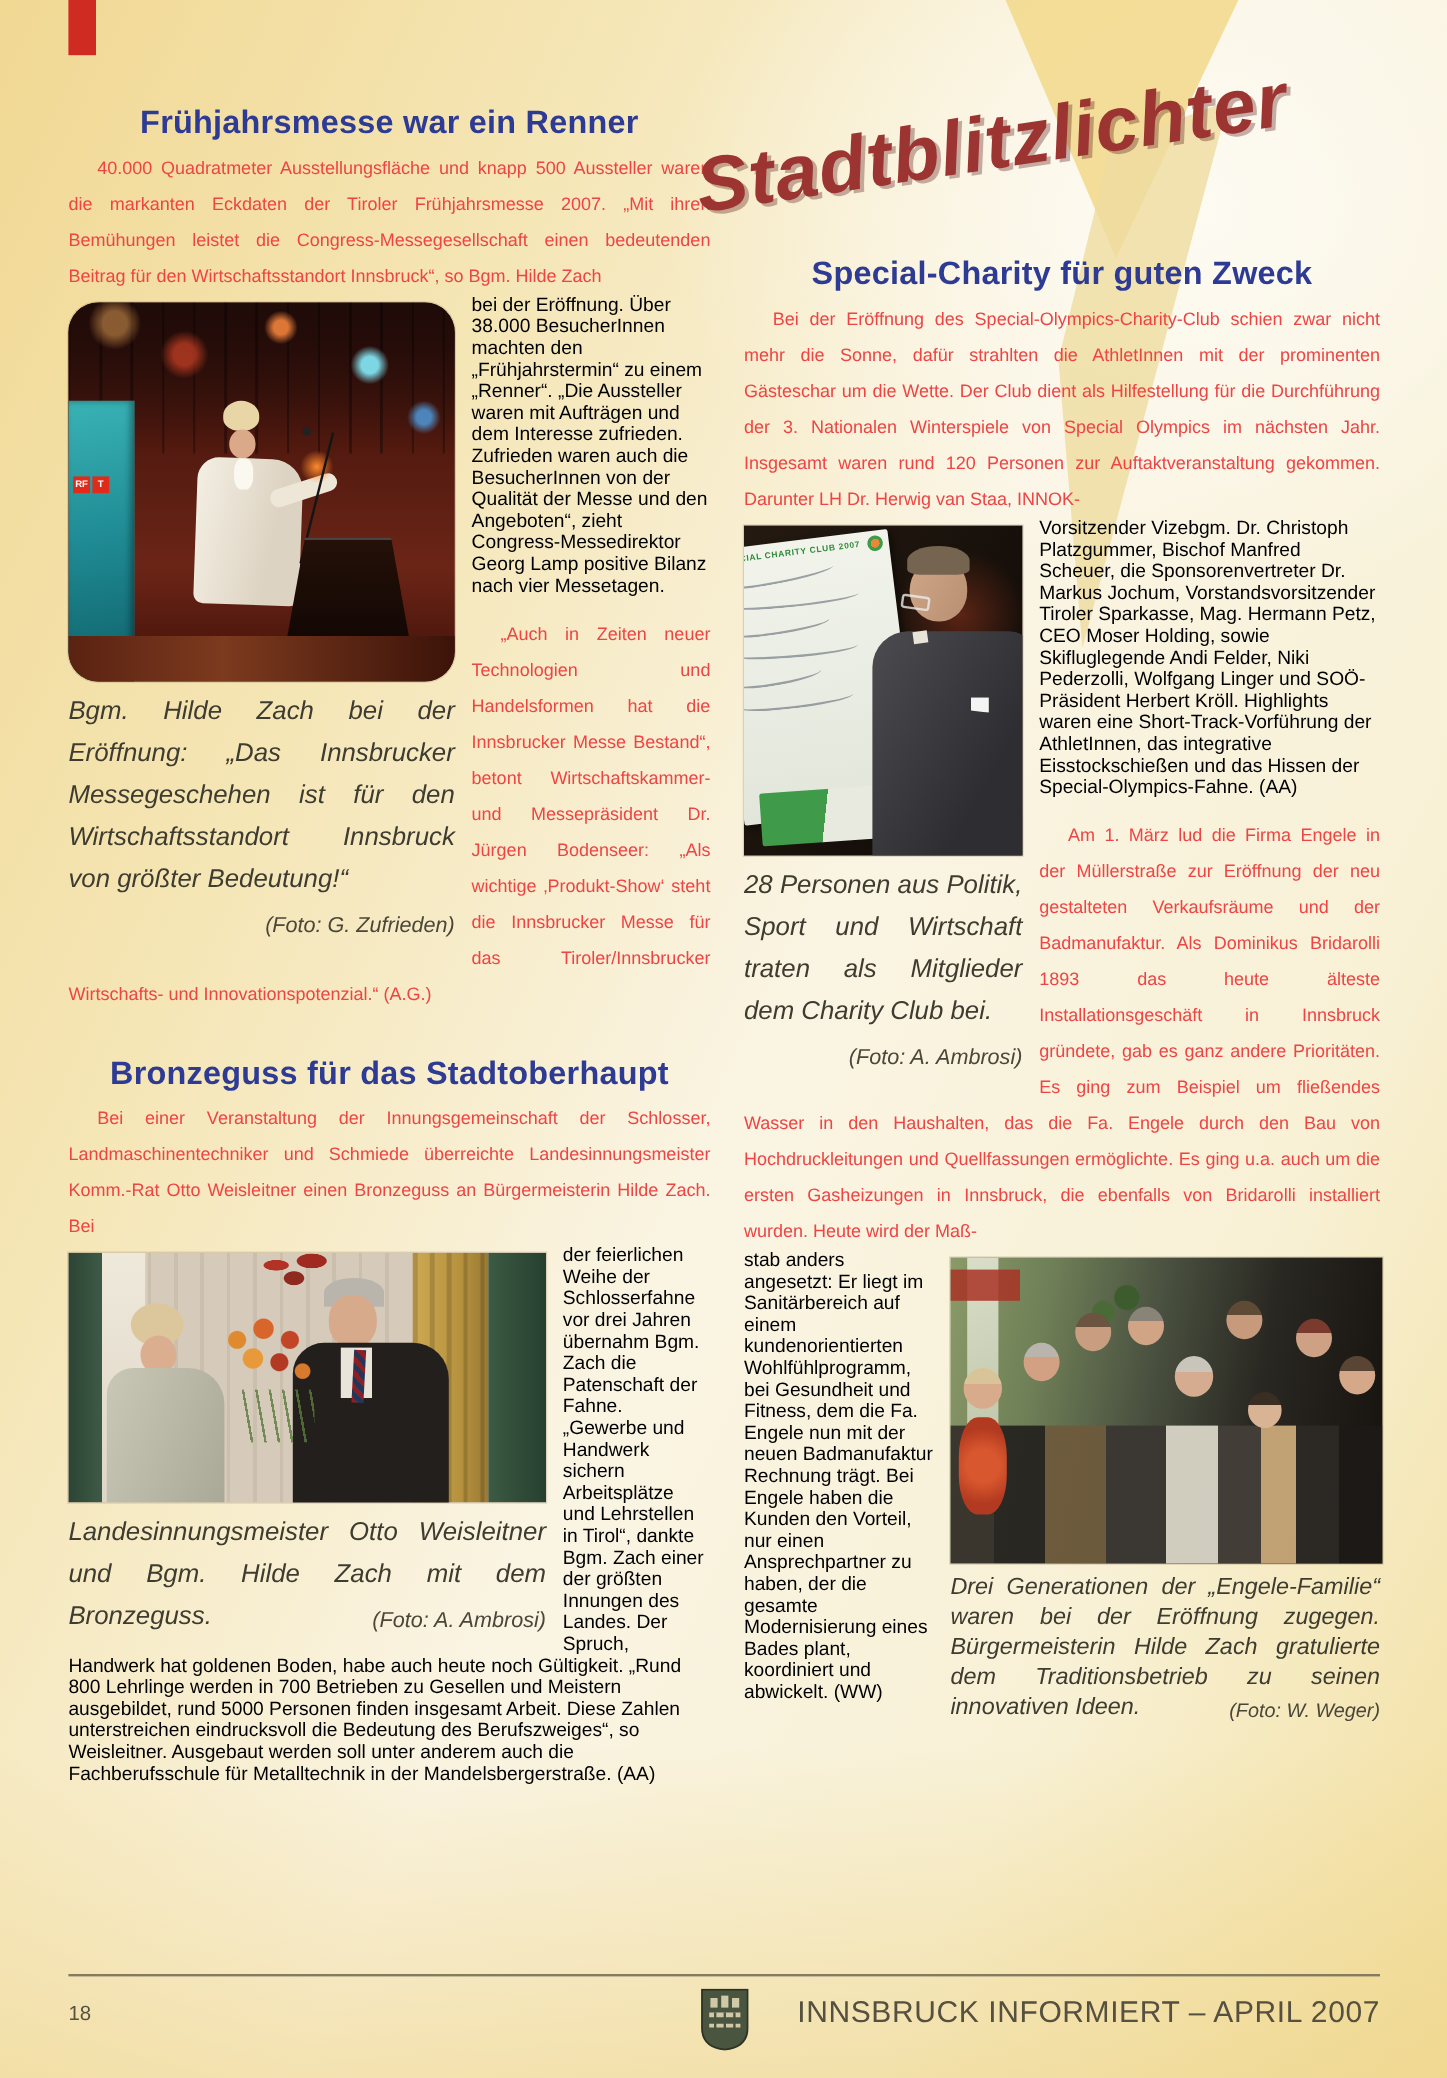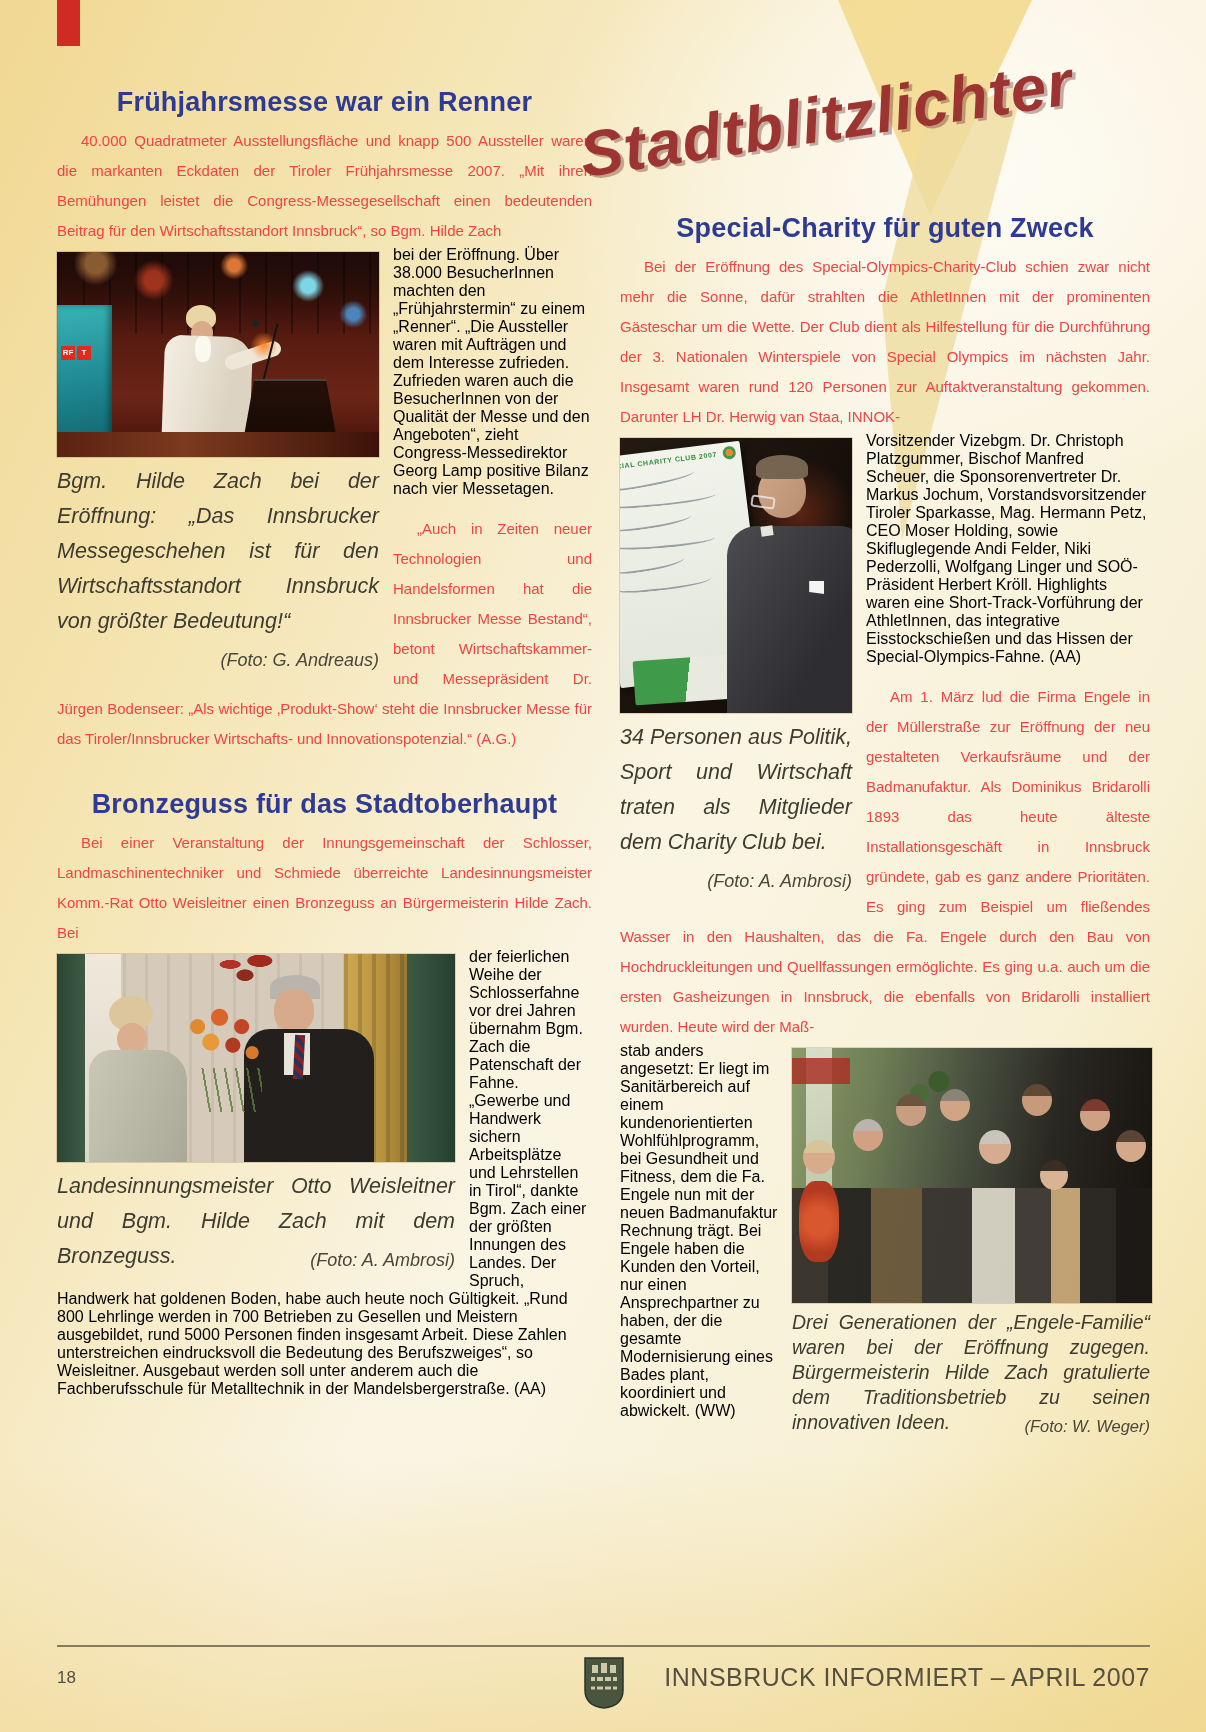--- a/index.html
+++ b/index.html
@@ -53,42 +53,42 @@
   <polygon points="146,120 244,84 122,540 102,300" fill="#eedc9f" opacity="0.8"></polygon>
 </svg>
 
 <div class="col-left">
 
   <h2 class="article-title first">Frühjahrsmesse war ein Renner</h2>
 
   <p class="body-text">
     <span>40.000 Quadratmeter Ausstellungsfläche und knapp 500 Aussteller waren die markanten Eckdaten der Tiroler Frühjahrsmesse 2007. „Mit ihren Bemühungen leistet die Congress-Messegesellschaft einen bedeutenden Beitrag für den Wirtschaftsstandort Innsbruck“, so Bgm. Hilde Zach</span>
     </p><figure style="width:322px;">
-      <div class="photo" style="width:322px;height:205px;background:linear-gradient(#2a0d09 0%,#51190f 35%,#6b2517 70%,#401008 100%);">
+      <div class="photo" style="width:322px;height:316px;background:linear-gradient(#2a0d09 0%,#51190f 35%,#6b2517 70%,#401008 100%);border-radius:25px;">
         <div class="abs" style="inset:0 0 60% 0;background:repeating-linear-gradient(90deg,rgba(0,0,0,.35) 0 2px,transparent 2px 26px),linear-gradient(#1f0b08,rgba(60,20,12,0));"></div>
         <div class="abs" style="inset:0 0 45% 0;background:radial-gradient(circle at 78% 30%,rgba(130,225,240,.95) 0 7px,rgba(130,225,240,0) 16px),radial-gradient(circle at 92% 55%,rgba(80,160,230,.8) 0 6px,transparent 14px),radial-gradient(circle at 55% 12%,rgba(240,130,60,.9) 0 6px,transparent 14px),radial-gradient(circle at 30% 25%,rgba(220,70,40,.65) 0 9px,transparent 20px),radial-gradient(circle at 12% 10%,rgba(240,170,90,.5) 0 10px,transparent 22px);"></div>
         <div class="abs" style="left:0;top:26%;width:17%;height:74%;background:linear-gradient(170deg,#39b3b5 0%,#1f8a93 50%,#0f5f68 100%);box-shadow:inset -3px 0 6px rgba(0,0,0,.4);"></div>
         <div class="orf-box">
           <span>RF</span>
           <span>T</span>
         </div>
         <div class="abs" style="left:40%;top:26%;width:30px;height:25px;border-radius:50% 50% 42% 42%;background:#e9d6a6;"></div>
         <div class="abs" style="left:41.5%;top:33.5%;width:22px;height:24px;border-radius:50%;background:#d9a98a;"></div>
         <div class="abs" style="left:33%;top:41%;width:88px;height:122px;border-radius:18px 26px 8px 8px;background:linear-gradient(100deg,#f4efe4,#ddd3c2 70%);transform:rotate(2deg);"></div>
         <div class="abs" style="left:43%;top:41%;width:16px;height:26px;border-radius:40%;background:#fbf8f0;"></div>
         <div class="abs" style="left:52%;top:47%;width:58px;height:15px;border-radius:8px;background:#eee7d8;transform:rotate(-18deg);"></div>
         <div class="abs" style="left:60%;top:39%;width:28px;height:28px;background:radial-gradient(circle,#ff8a2e 0%,rgba(255,138,46,0) 70%);"></div>
         <div class="abs" style="left:64%;top:34%;width:2px;height:112px;background:#151515;transform:rotate(14deg);"></div>
         <div class="abs" style="left:60.5%;top:33%;width:7px;height:7px;border-radius:50%;background:#222;"></div>
         <div class="abs" style="left:55%;top:62%;width:112px;height:110px;clip-path:polygon(18% 0,82% 0,100% 100%,0 100%);background:linear-gradient(#241008,#0d0503);border-top:2px solid rgba(255,255,255,.25);"></div>
         <div class="abs" style="left:0;bottom:0;width:100%;height:12%;background:linear-gradient(90deg,#5a2212,#7c3a1e 40%,#3c1309);"></div>
       </div>
       <figcaption>
         <span>Bgm. Hilde Zach bei der Eröffnung: „Das Innsbrucker Messegeschehen ist für den Wirtschaftsstandort Innsbruck von größter Bedeutung!“</span>
-        <span class="credit">(Foto: G. Andreaus)</span>
+        <span class="credit">(Foto: G. Zufrieden)</span>
       </figcaption>
     </figure>
     <span>bei der Eröffnung. Über 38.000 BesucherInnen machten den „Frühjahrstermin“ zu einem „Renner“. „Die Aussteller waren mit Aufträgen und dem Interesse zufrieden. Zufrieden waren auch die BesucherInnen von der Qualität der Messe und den Angeboten“, zieht Congress-Messedirektor Georg Lamp positive Bilanz nach vier Messetagen.</span>
   <p></p>
   <p class="body-text">„Auch in Zeiten neuer Technologien und Handelsformen hat die Innsbrucker Messe Bestand“, betont Wirtschaftskammer- und Messepräsident Dr. Jürgen Bodenseer: „Als wichtige ‚Produkt-Show‘ steht die Innsbrucker Messe für das Tiroler/Innsbrucker Wirtschafts- und Innovationspotenzial.“ (A.G.)</p>
 
   <h2 class="article-title">Bronzeguss für das Stadtoberhaupt</h2>
 
   <p class="body-text">
     <span>Bei einer Veranstaltung der Innungsgemeinschaft der Schlosser, Landmaschinentechniker und Schmiede überreichte Landesinnungsmeister Komm.-Rat Otto Weisleitner einen Bronzeguss an Bürgermeisterin Hilde Zach. Bei</span>
@@ -145,21 +145,21 @@
         </div>
         <div class="abs" style="left:6%;bottom:4%;width:42%;height:16%;background:linear-gradient(100deg,#3f9a4a 0 55%,#e8eadf 55%);transform:rotate(-4deg);border-radius:2px;"></div>
         <div class="abs" style="right:-4%;bottom:0;width:58%;height:68%;border-radius:30px 20px 0 0;background:linear-gradient(120deg,#4c4c50,#2e2e32 70%);"></div>
         <div class="abs" style="right:20%;top:10%;width:48px;height:52px;border-radius:50% 46% 48% 50%;background:linear-gradient(120deg,#cfa687,#b98f72);"></div>
         <div class="abs" style="right:19%;top:6%;width:52px;height:24px;border-radius:50% 50% 20% 20%;background:#75644f;"></div>
         <div class="abs" style="right:33%;top:21%;width:20px;height:8px;border:2px solid rgba(235,235,235,.8);border-radius:3px;transform:rotate(8deg);"></div>
         <div class="abs" style="right:34%;top:32%;width:12px;height:10px;background:#e8e4da;transform:rotate(-8deg);"></div>
         <div class="abs" style="right:12%;top:52%;width:15px;height:13px;background:#f4f4f2;clip-path:polygon(0 0,100% 0,100% 100%,0 85%);"></div>
       </div>
       <figcaption>
-        <span>34 Personen aus Politik, Sport und Wirtschaft traten als Mitglieder dem Charity Club bei.</span>
+        <span>28 Personen aus Politik, Sport und Wirtschaft traten als Mitglieder dem Charity Club bei.</span>
         <span class="credit">(Foto: A. Ambrosi)</span>
       </figcaption>
     </figure>
     <span>Vorsitzender Vizebgm. Dr. Christoph Platzgummer, Bischof Manfred Scheuer, die Sponsorenvertreter Dr. Markus Jochum, Vorstandsvorsitzender Tiroler Sparkasse, Mag. Hermann Petz, CEO Moser Holding, sowie Skifluglegende Andi Felder, Niki Pederzolli, Wolfgang Linger und SOÖ-Präsident Herbert Kröll. Highlights waren eine Short-Track-Vorführung der AthletInnen, das integrative Eisstockschießen und das Hissen der Special-Olympics-Fahne. (AA)</span>
   <p></p>
 
 
   <p class="body-text">
     <span>Am 1. März lud die Firma Engele in der Müllerstraße zur Eröffnung der neu gestalteten Verkaufsräume und der Badmanufaktur. Als Dominikus Bridarolli 1893 das heute älteste Installationsgeschäft in Innsbruck gründete, gab es ganz andere Prioritäten. Es ging zum Beispiel um fließendes Wasser in den Haushalten, das die Fa. Engele durch den Bau von Hochdruckleitungen und Quellfassungen ermöglichte. Es ging u.a. auch um die ersten Gasheizungen in Innsbruck, die ebenfalls von Bridarolli installiert wurden. Heute wird der Maß-</span>
     </p><figure class="f-right" style="width:358px;">

